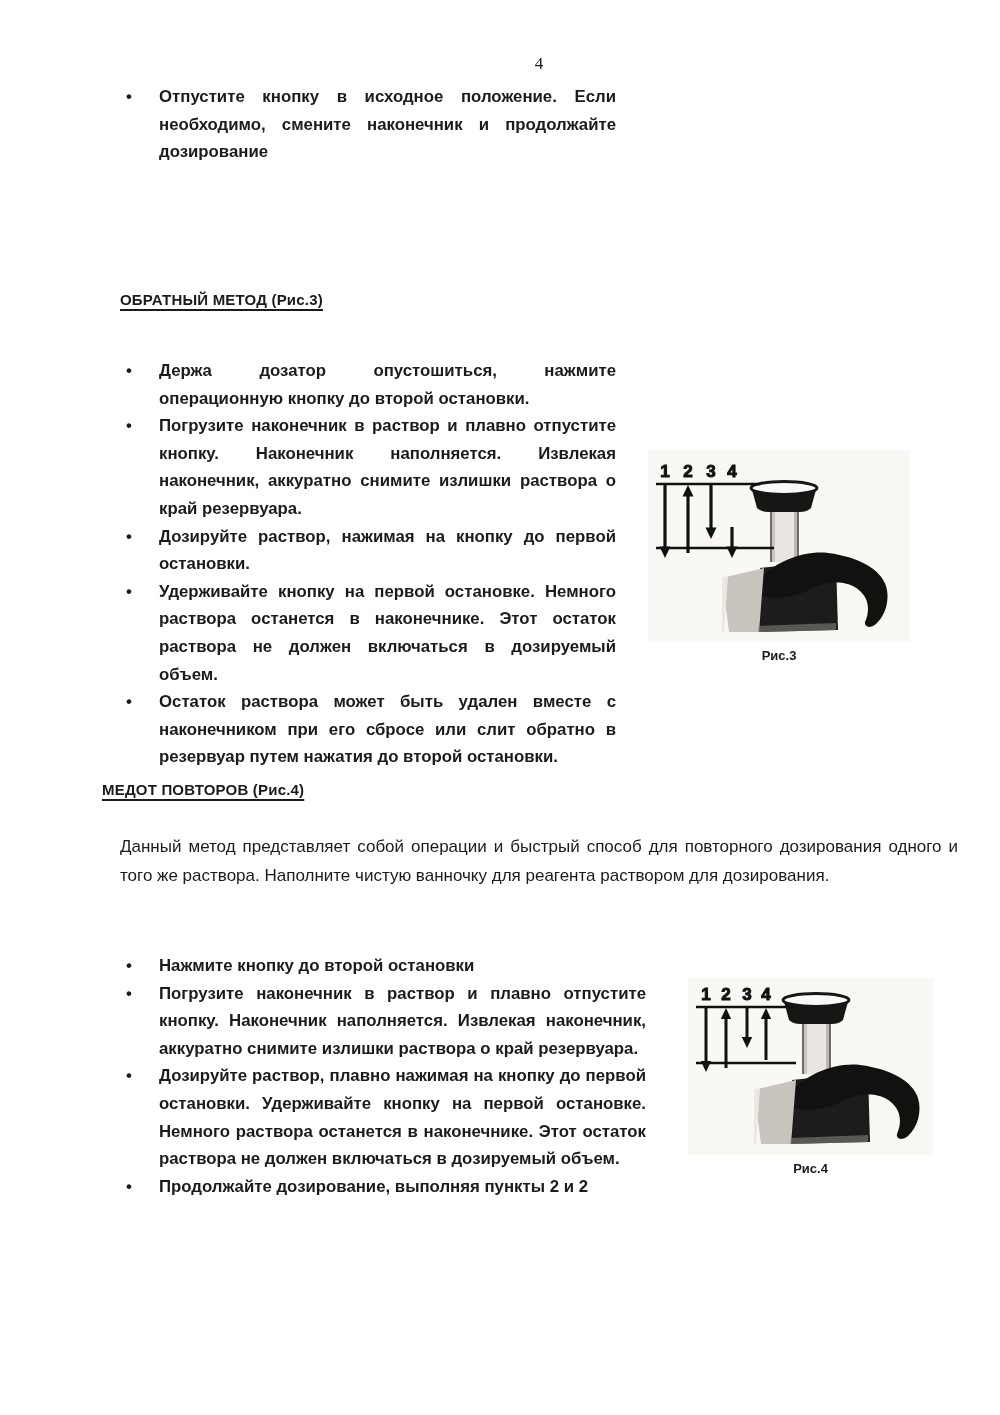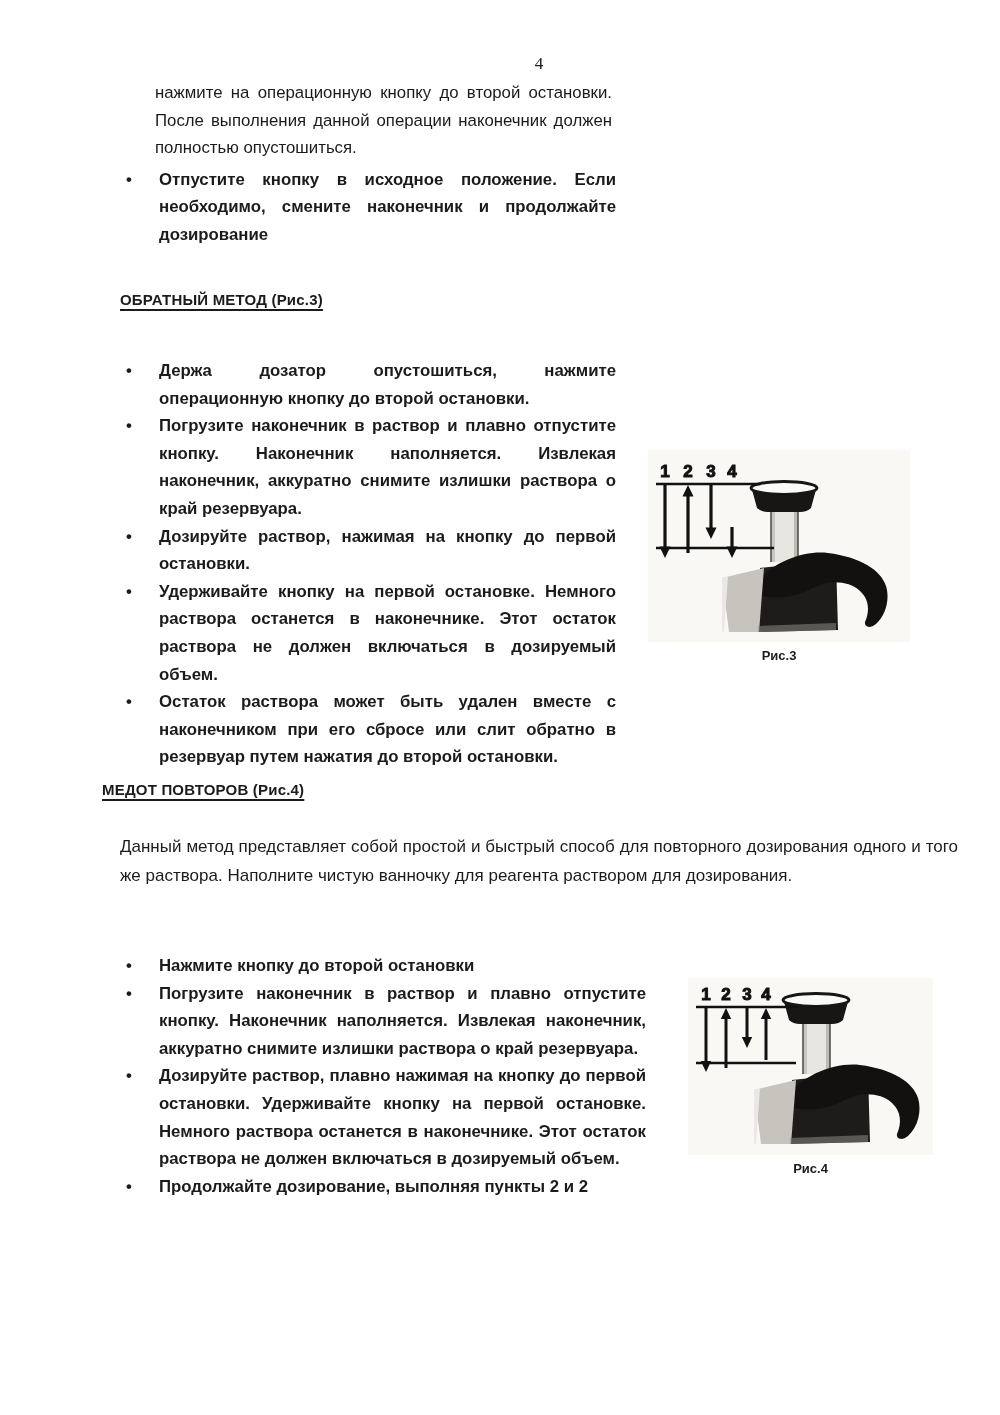--- a/index.html
+++ b/index.html
@@ -40,21 +40,20 @@
   }
 </style>
 </head>
 <body>
 
 <div id="page">
 
   <div class="page-number">4</div>
 
   <div class="abs body-text" style="top:79px;left:120px;width:492px;">
-    <p class="cont-para">нажмите на операционную кнопку до второй остановки. После выполнения данной операции наконечник должен полностью опустошиться.</p>
     <ul class="bullets">
       <li>Отпустите кнопку в исходное положение. Если необходимо, смените наконечник и продолжайте дозирование</li>
     </ul>
   </div>
 
   <div class="abs" style="top:291px;left:120px;">
     <h2 class="section-heading">ОБРАТНЫЙ МЕТОД (Рис.3)</h2>
   </div>
 
   <div class="abs body-text" style="top:353px;left:120px;width:492px;">
@@ -123,21 +122,21 @@
       </g>
     </svg>
     <div class="figure-caption">Рис.3</div>
   </div>
 
   <div class="abs" style="top:781px;left:102px;">
     <h2 class="section-heading">МЕДОТ ПОВТОРОВ (Рис.4)</h2>
   </div>
 
   <div class="abs" style="top:833px;left:120px;">
-    <p class="wide-para">Данный метод представляет собой простой и быстрый способ для повторного дозирования одного и того же раствора. Наполните чистую ванночку для реагента раствором для дозирования.</p>
+    <p class="wide-para">Данный метод представляет собой операции и быстрый способ для повторного дозирования одного и того же раствора. Наполните чистую ванночку для реагента раствором для дозирования.</p>
   </div>
 
   <div class="abs body-text" style="top:948px;left:120px;width:522px;">
     <ul class="bullets" style="width:522px;">
       <li>Нажмите кнопку до второй остановки</li>
       <li>Погрузите наконечник в раствор и плавно отпустите кнопку. Наконечник наполняется. Извлекая наконечник, аккуратно снимите излишки раствора о край резервуара.</li>
       <li>Дозируйте раствор, плавно нажимая на кнопку до первой остановки. Удерживайте кнопку на первой остановке. Немного раствора останется в наконечнике. Этот остаток раствора не должен включаться в дозируемый объем.</li>
       <li>Продолжайте дозирование, выполняя пункты 2 и 2</li>
     </ul>
   </div>

